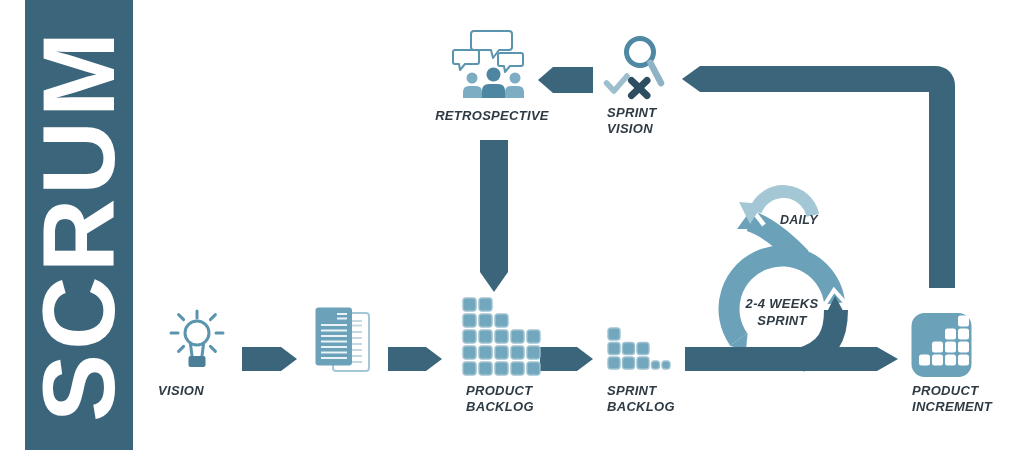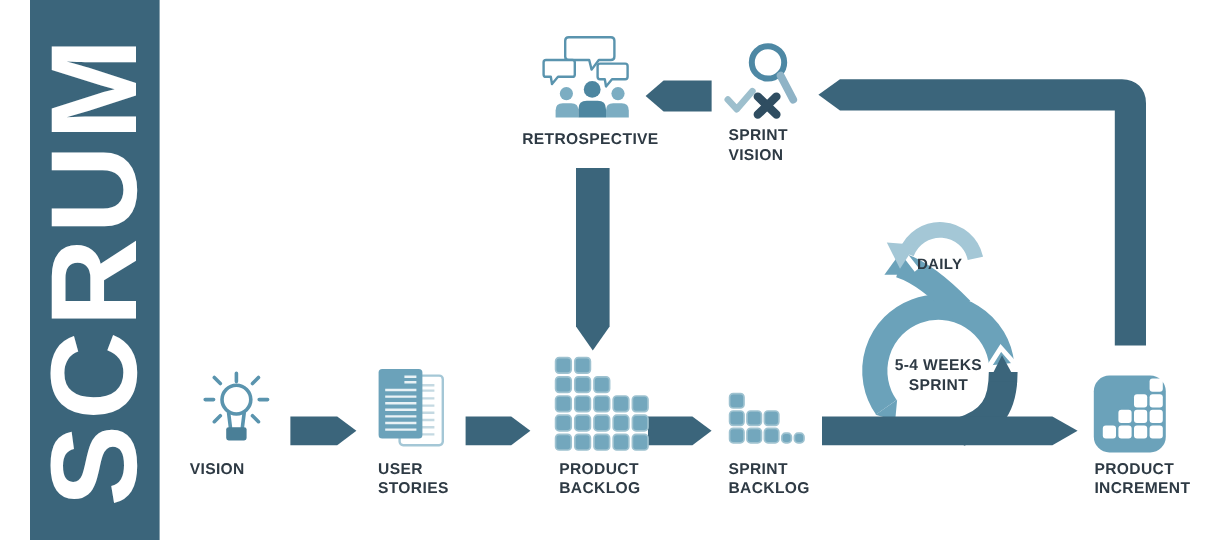--- a/index.html
+++ b/index.html
@@ -4,30 +4,30 @@
 <style>
   html,body{margin:0;padding:0;background:#fff;}
   .stage{position:relative;width:1024px;height:450px;background:#fff;overflow:hidden;
          font-family:"Liberation Sans",sans-serif;}
   .sidebar{position:absolute;left:25px;top:0;width:108px;height:450px;background:var(--dark-teal);}
   .sidebar .vtext{position:absolute;left:50%;top:50%;
          transform:translate(-50%,-50%) rotate(-90deg);
          font-size:102px;font-weight:700;letter-spacing:4px;color:#fff;white-space:nowrap;}
   svg.diagram{position:absolute;left:0;top:0;}
   .lbl{position:absolute;font-weight:700;font-size:13px;line-height:16px;
-       letter-spacing:.3px;color:var(--label-text);}
+       letter-spacing:.3px;color:var(--label-text);font-style:italic;}
   .c{text-align:center;}
   #lbl-vision{left:136px;top:383px;width:90px;}
   #lbl-user{left:315px;top:383px;}
   #lbl-pb{left:466px;top:383px;}
   #lbl-sb{left:607px;top:383px;}
   #lbl-pi{left:912px;top:383px;}
   #lbl-retro{left:417px;top:108px;width:150px;}
   #lbl-review{left:607px;top:105px;}
-  #lbl-daily{left:748px;top:212px;width:70px;font-size:12.5px;}
+  #lbl-daily{left:748px;top:212px;width:70px;font-size:12.5px;text-align:right;}
   #lbl-cycle{left:722px;top:296px;width:120px;line-height:16.5px;}
 </style>
 </head>
 <body>
 
 <div class="stage">
 
   <div class="sidebar">
     <span class="vtext">SCRUM</span>
   </div>
@@ -165,24 +165,20 @@
       <g stroke="var(--mark-dark)" stroke-width="7" stroke-linecap="round">
         <line x1="631.5" y1="80.5" x2="647" y2="95.5"></line>
         <line x1="647" y1="80.5" x2="631.5" y2="95.5"></line>
       </g>
     </g>
   </svg>
 
   <div class="lbl c" id="lbl-vision">
     <div>VISION</div>
   </div>
-  <div class="lbl" id="lbl-user">
-    <div>USER</div>
-    <div>STORIES</div>
-  </div>
   <div class="lbl" id="lbl-pb">
     <div>PRODUCT</div>
     <div>BACKLOG</div>
   </div>
   <div class="lbl" id="lbl-sb">
     <div>SPRINT</div>
     <div>BACKLOG</div>
   </div>
   <div class="lbl" id="lbl-pi">
     <div>PRODUCT</div>
@@ -192,17 +188,17 @@
     <div>RETROSPECTIVE</div>
   </div>
   <div class="lbl" id="lbl-review">
     <div>SPRINT</div>
     <div>VISION</div>
   </div>
   <div class="lbl c" id="lbl-daily">
     <div>DAILY</div>
   </div>
   <div class="lbl c" id="lbl-cycle">
-    <div>5-4 WEEKS</div>
+    <div>2-4 WEEKS</div>
     <div>SPRINT</div>
   </div>
 
 </div>
 
 </body></html>

